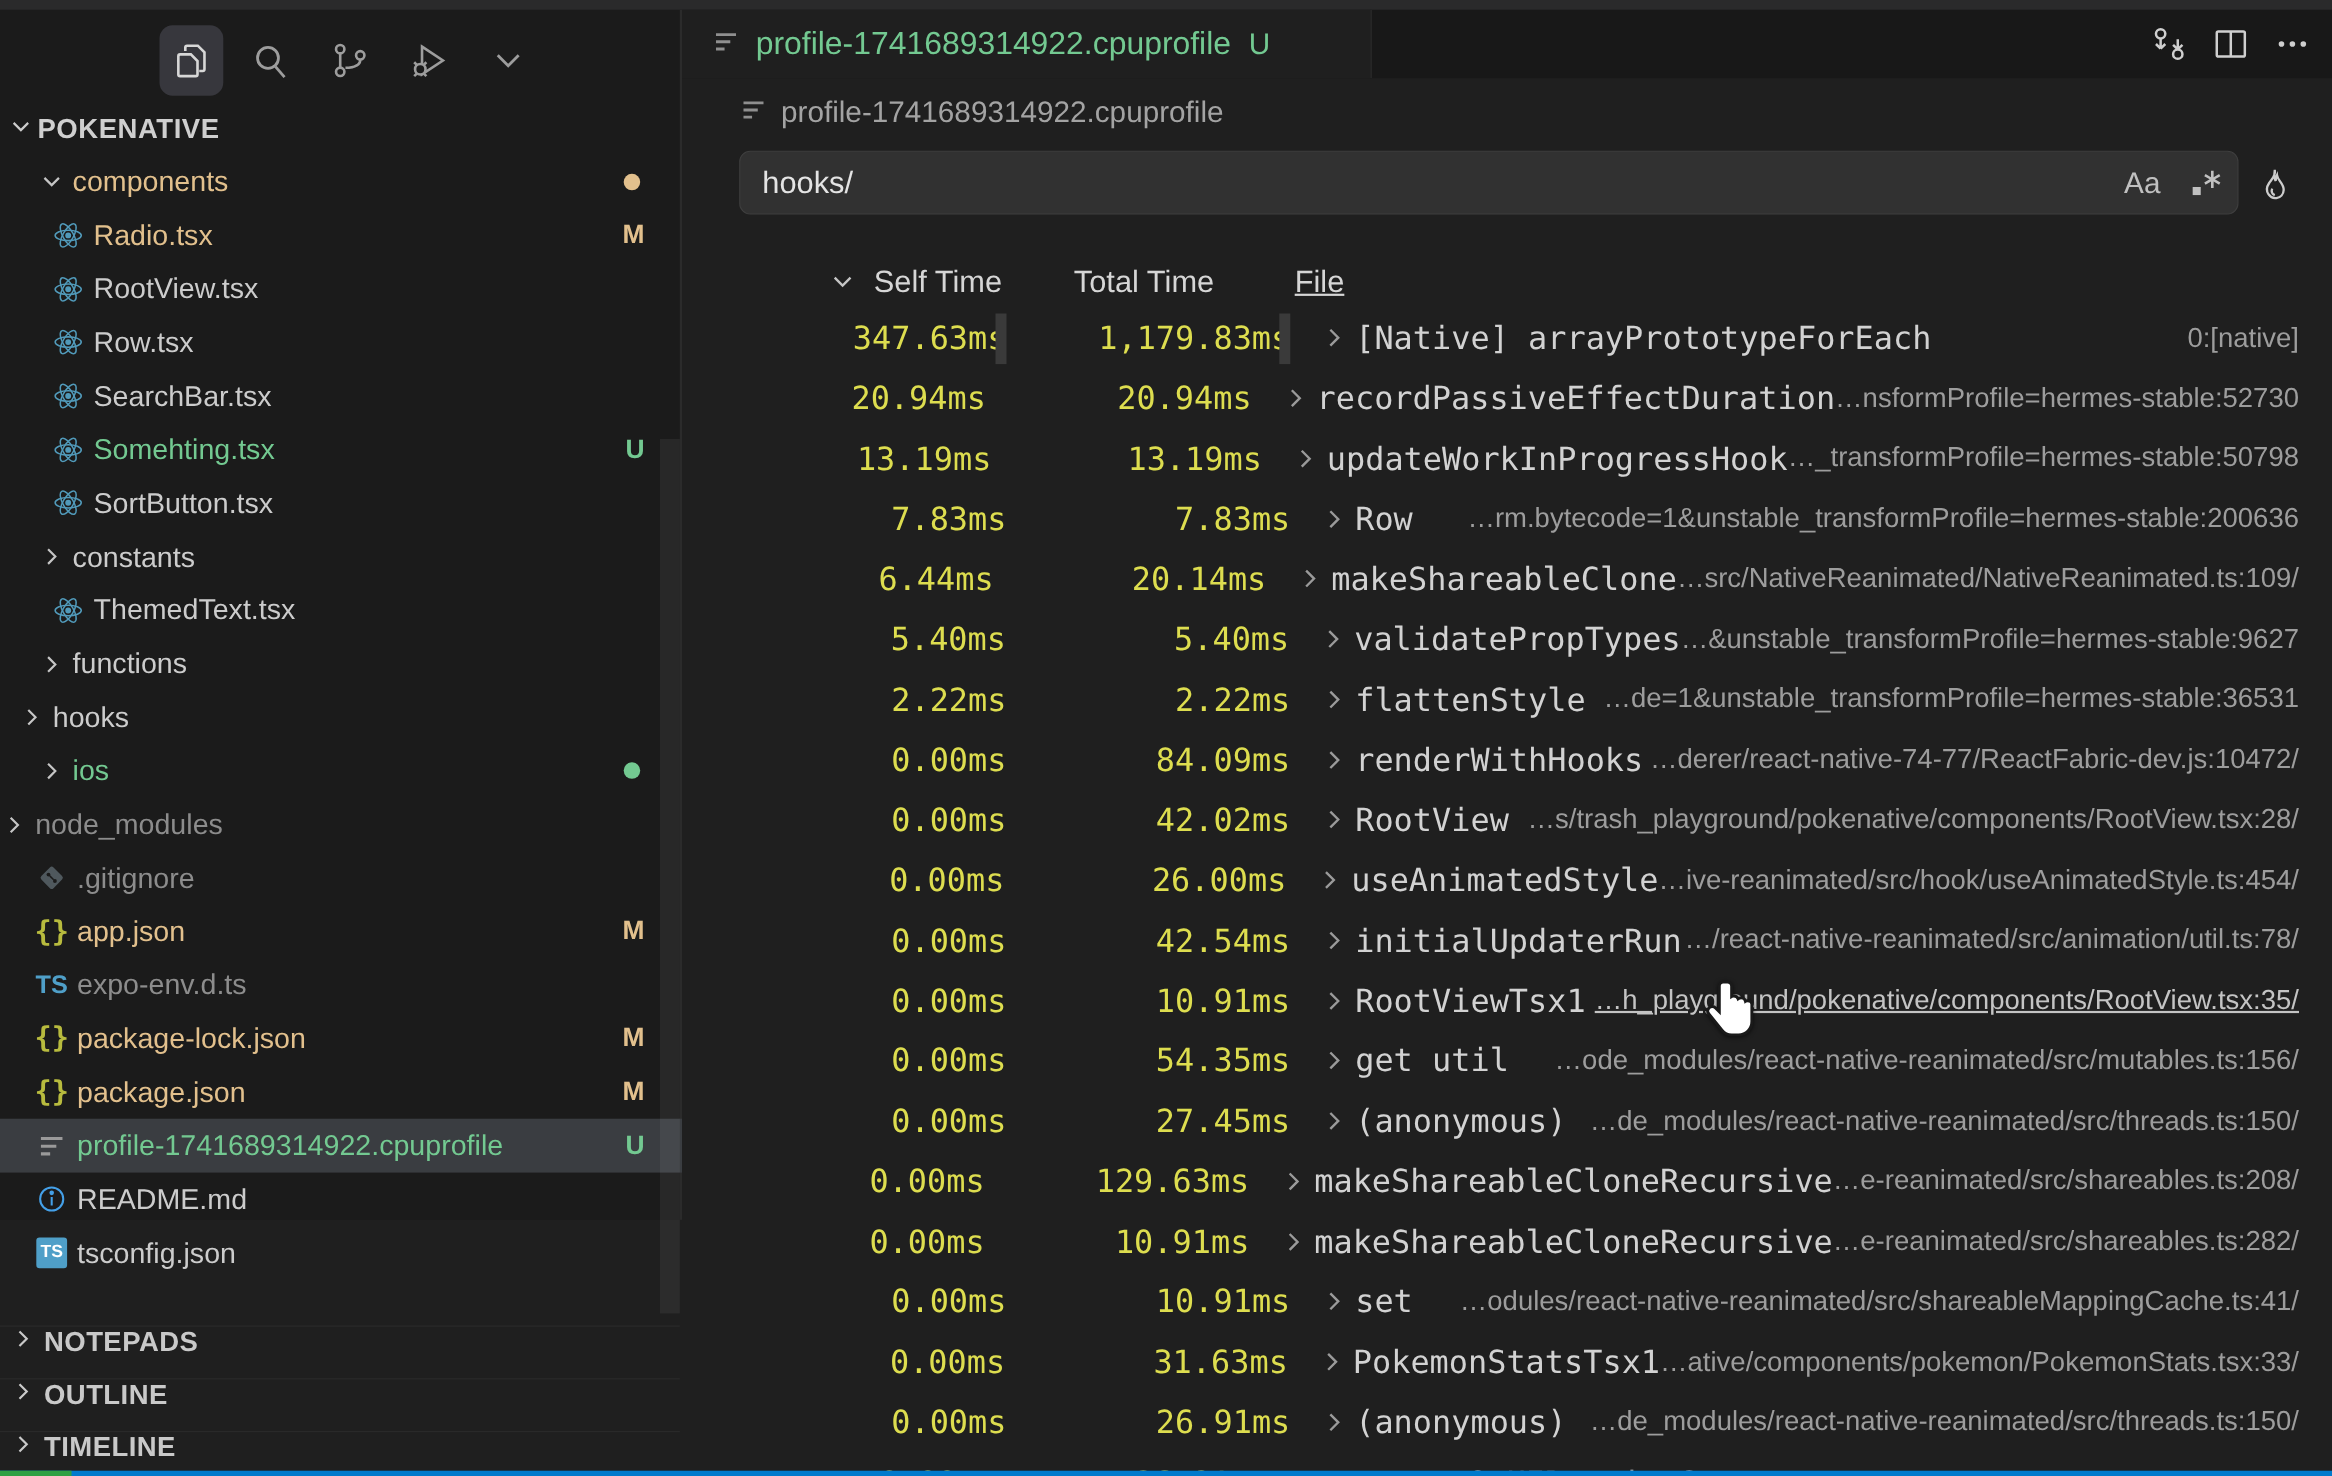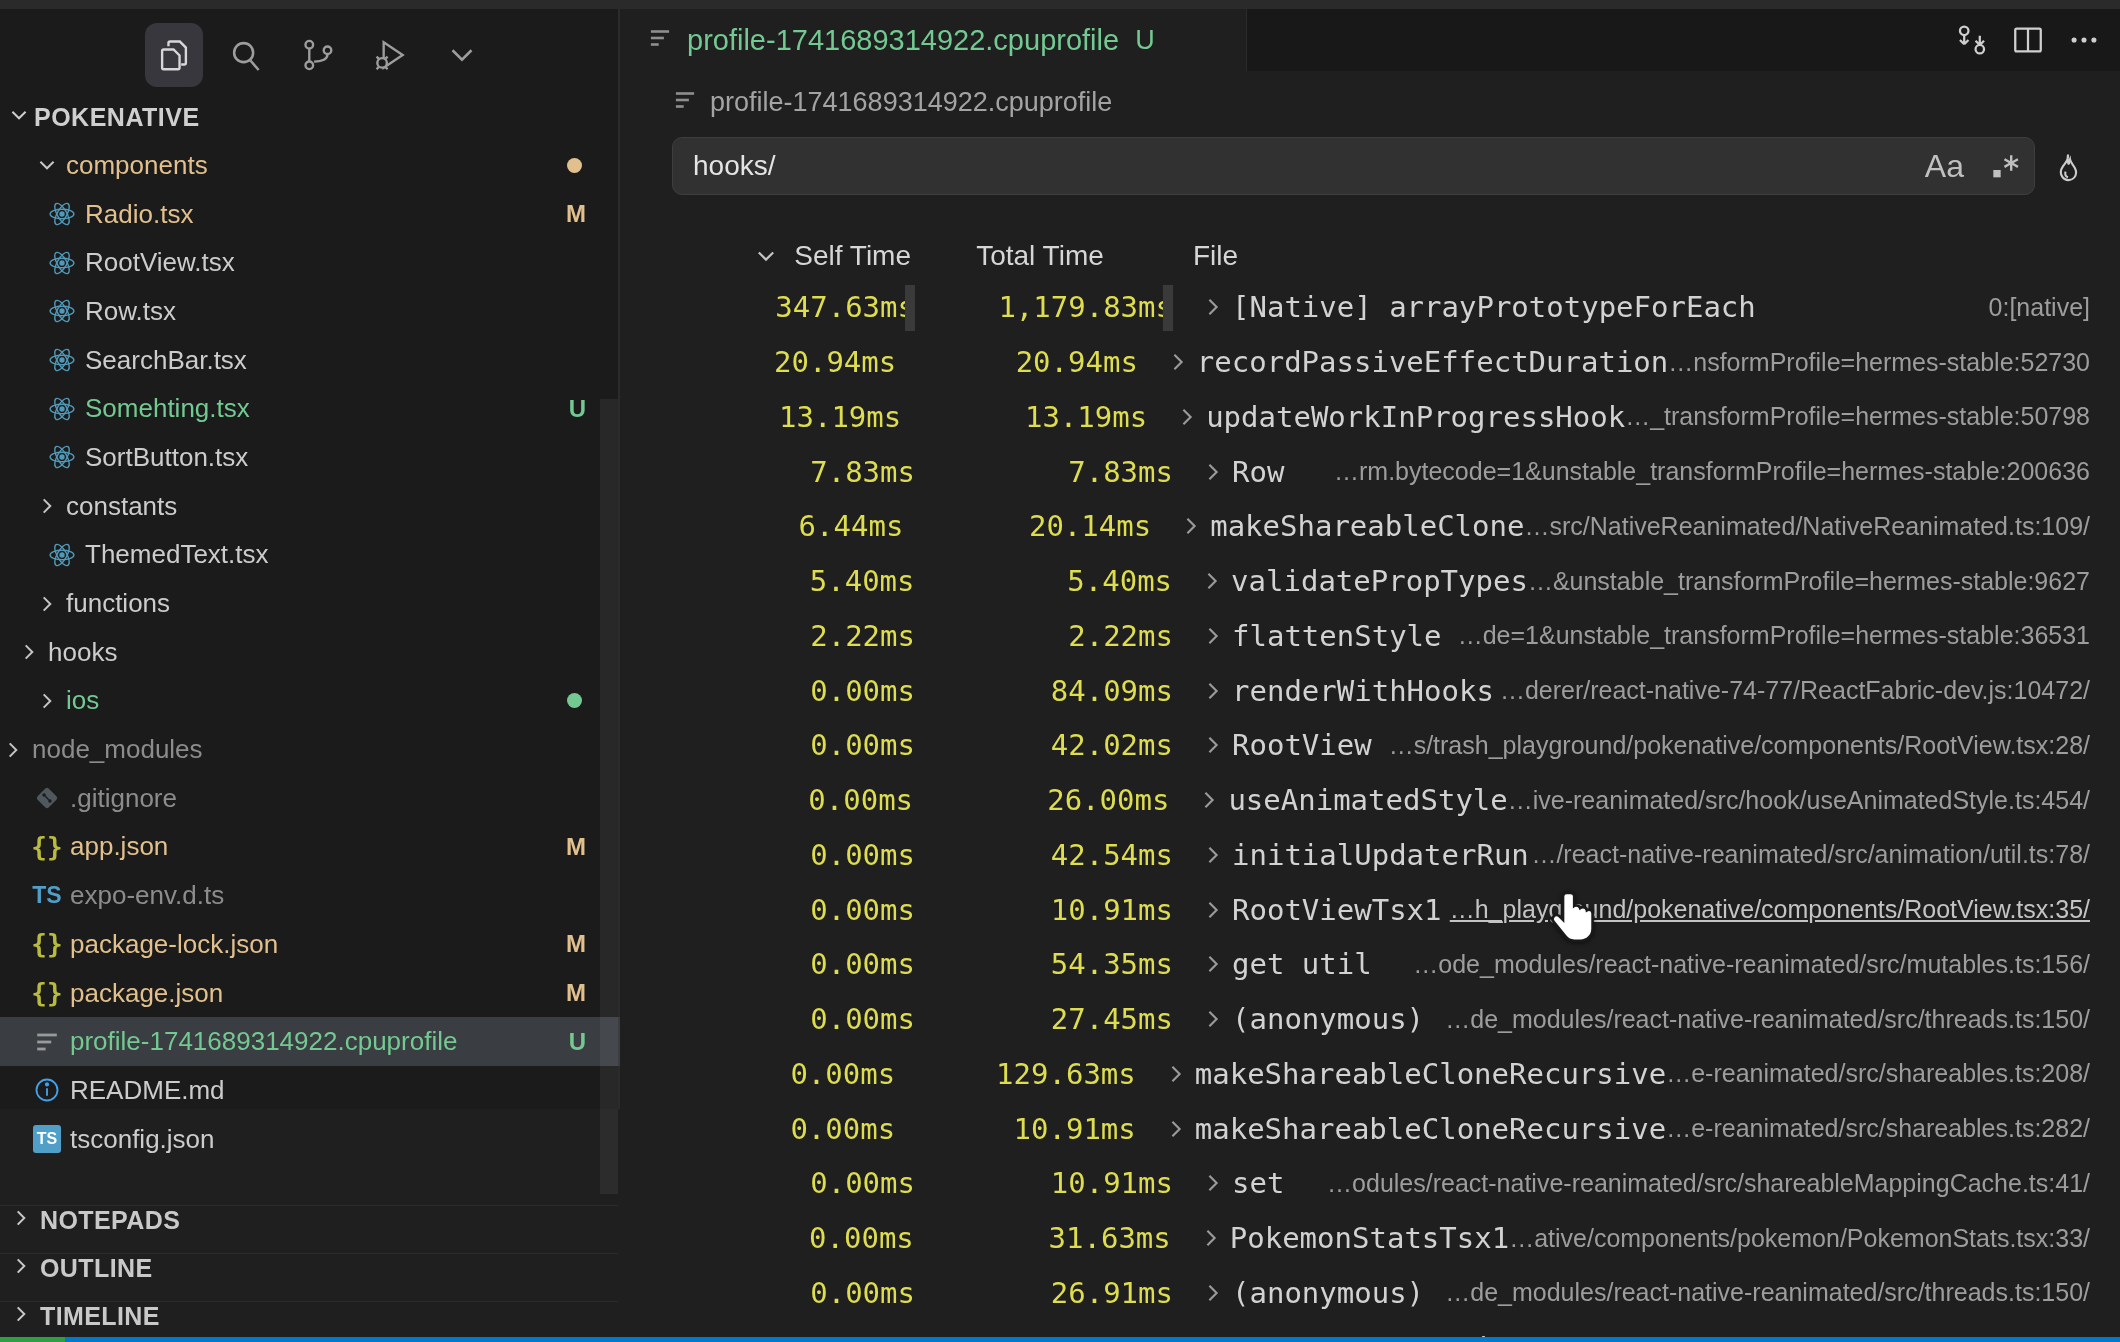--- a/index.html
+++ b/index.html
@@ -50,33 +50,33 @@
   .ea{width:56px;height:56px;display:flex;align-items:center;justify-content:center;}
   .ea svg{width:34px;height:34px;}
 
   #breadcrumb{position:absolute;left:0;top:62px;width:1500px;height:62px;display:flex;align-items:center;color:#a3a3a3;}
   #breadcrumb .ficon{margin-left:52px;}
   #breadcrumb-label{margin-left:12px;font-size:27px;}
 
   #filter-box{position:absolute;left:52px;top:128px;width:1363px;height:58px;background:#313131;border:1px solid #3e3e3e;border-radius:10px;box-sizing:border-box;display:flex;align-items:center;}
   #filter-value{margin-left:20px;font-size:28px;color:#e4e4e4;}
   #filter-opts{margin-left:auto;display:flex;align-items:center;margin-right:14px;}
-  #opt-case{font-size:32px;color:#c0c0c0;padding:0 10px;}
+  #opt-case{font-size:27px;color:#c0c0c0;padding:0 10px;}
   #opt-regex{margin-left:14px;display:flex;align-items:center;color:#c0c0c0;}
   #opt-regex svg{width:32px;height:32px;}
   #flame-btn{position:absolute;left:1425px;top:136px;width:46px;height:46px;display:flex;align-items:center;justify-content:center;color:#cccccc;}
   #flame-btn svg{width:34px;height:34px;}
 
   
   #thead{position:absolute;left:0;top:222px;width:1500px;height:50px;display:flex;align-items:center;font-size:28px;color:#d6d6d6;}
   #h-chev{margin-left:134px;color:#c5c5c5;display:flex;}
   #h-chev svg{width:24px;height:24px;}
   #h-self{width:133px;text-align:right;}
   #h-total{width:258px;text-align:center;}
-  #h-file{margin-left:24px;}
+  #h-file{margin-left:8px;text-decoration:underline;}
 
   #tbody{position:absolute;left:0;top:271px;width:1500px;height:1057px;overflow:hidden;}
   .trow{display:flex;align-items:center;height:54.75px;padding-right:30px;box-sizing:border-box;white-space:nowrap;}
   .t-self,.t-total{font-family:"DejaVu Sans Mono",monospace;font-size:29px;color:#dddd4f;text-align:right;}
   .t-self{width:295px;}
   .t-total{width:258px;}
   .t-chev{margin-left:28px;flex:0 0 26px;color:#9a9a9a;display:flex;}
   .t-chev svg{width:24px;height:24px;}
   .t-fn{margin-left:5px;font-family:"DejaVu Sans Mono",monospace;font-size:29px;color:#d2d2d2;}
   .t-path{margin-left:auto;font-size:25px;color:#9d9d9d;}

